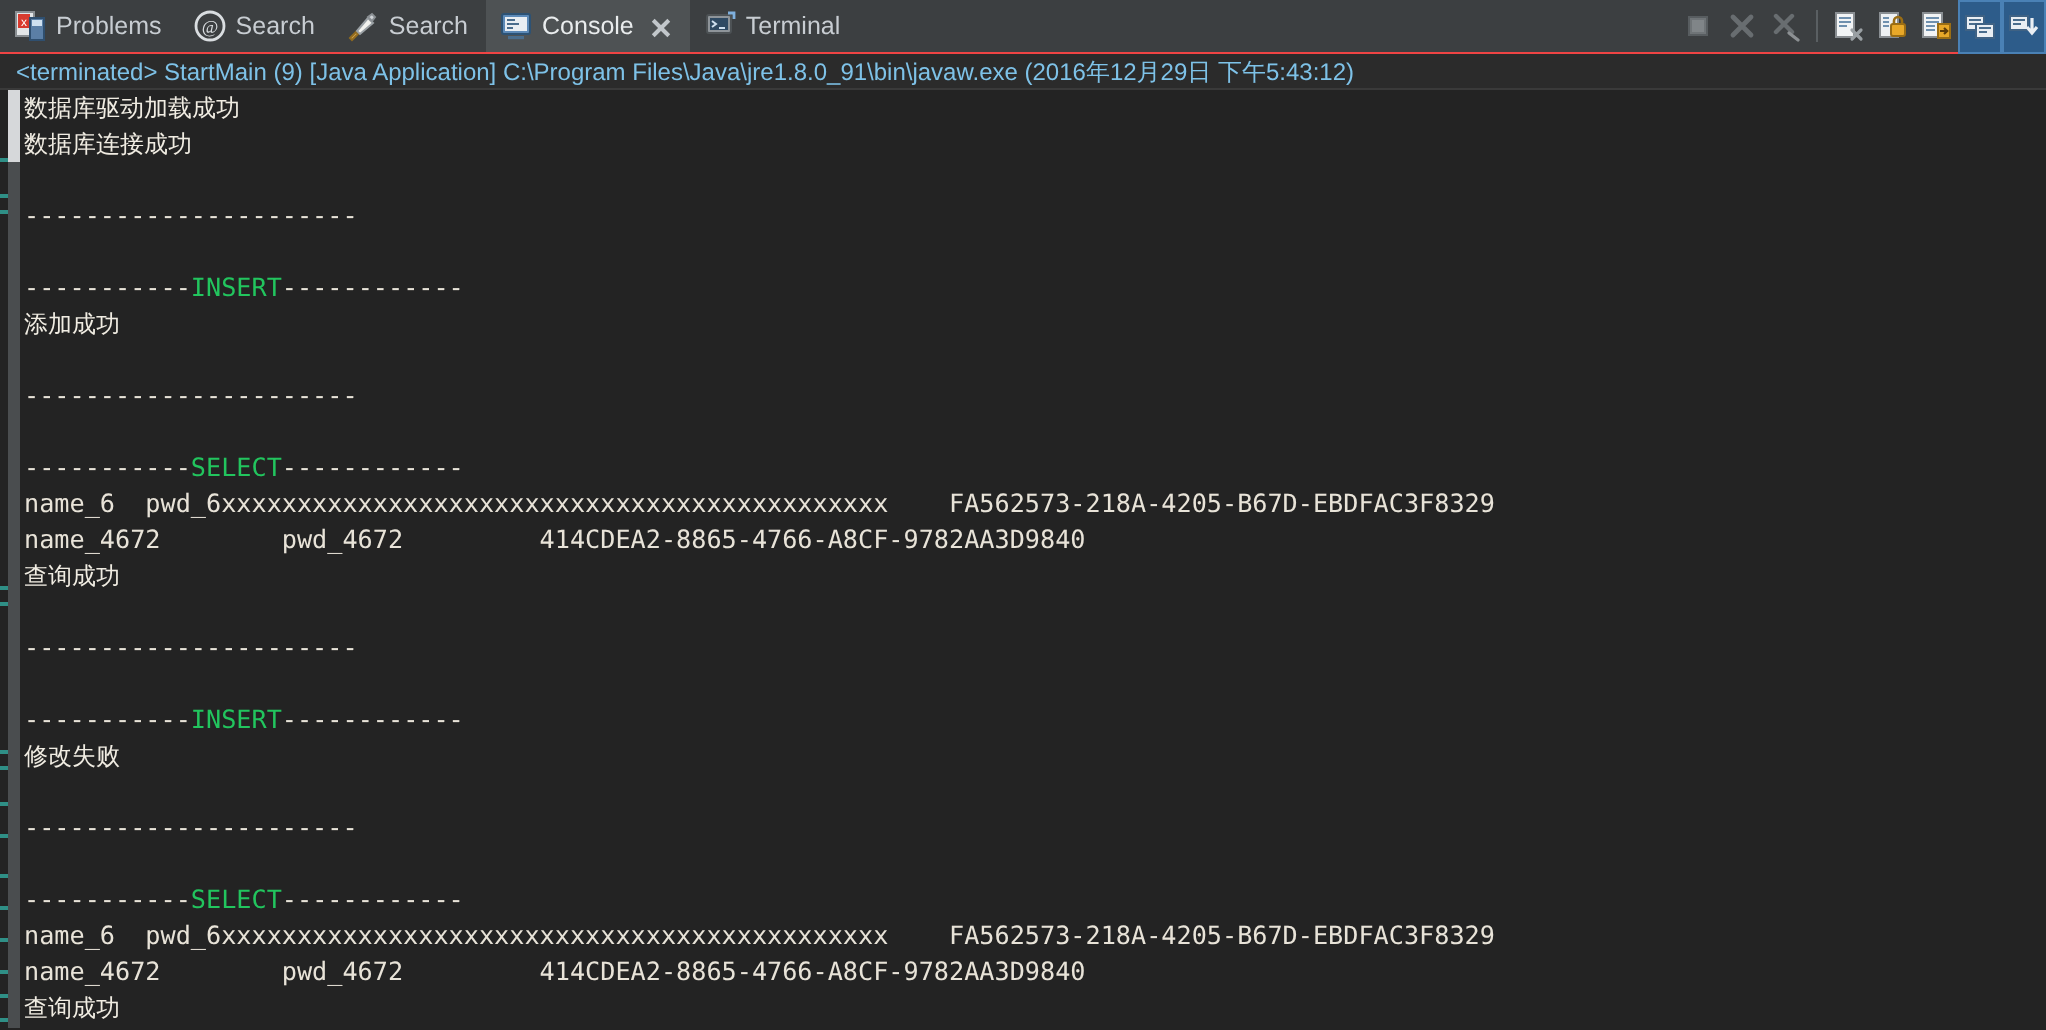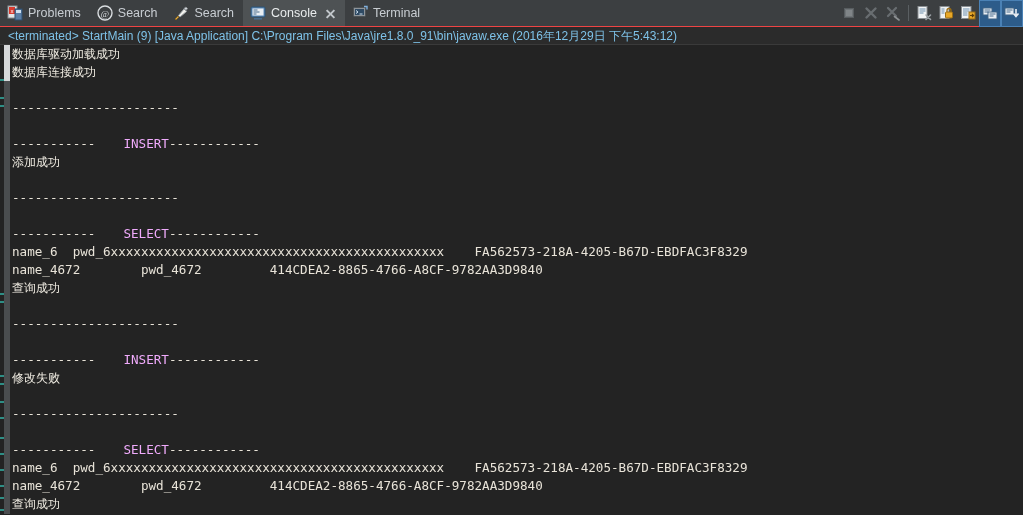--- a/index.html
+++ b/index.html
@@ -153,21 +153,21 @@
     bottom: 0;
     padding-left: 2px;
     font-family: "DejaVu Sans Mono", "Liberation Mono", monospace;
     font-size: 12.6px;
     line-height: 18px;
     color: #e8e3d8;
     white-space: pre;
     overflow: hidden;
   }
   .console-text .line { height: 18px; }
-  .console-text .kw { color: #f0abfc; margin-left: 28px; }
+  .console-text .kw { color: #22c55e; }
   .console-text .cjk {
     font-family: "DejaVu Sans", sans-serif;
     font-size: 12px;
     color: #f0ece2;
   }
 </style>
 </head>
 <body>
 
 <div id="app">

